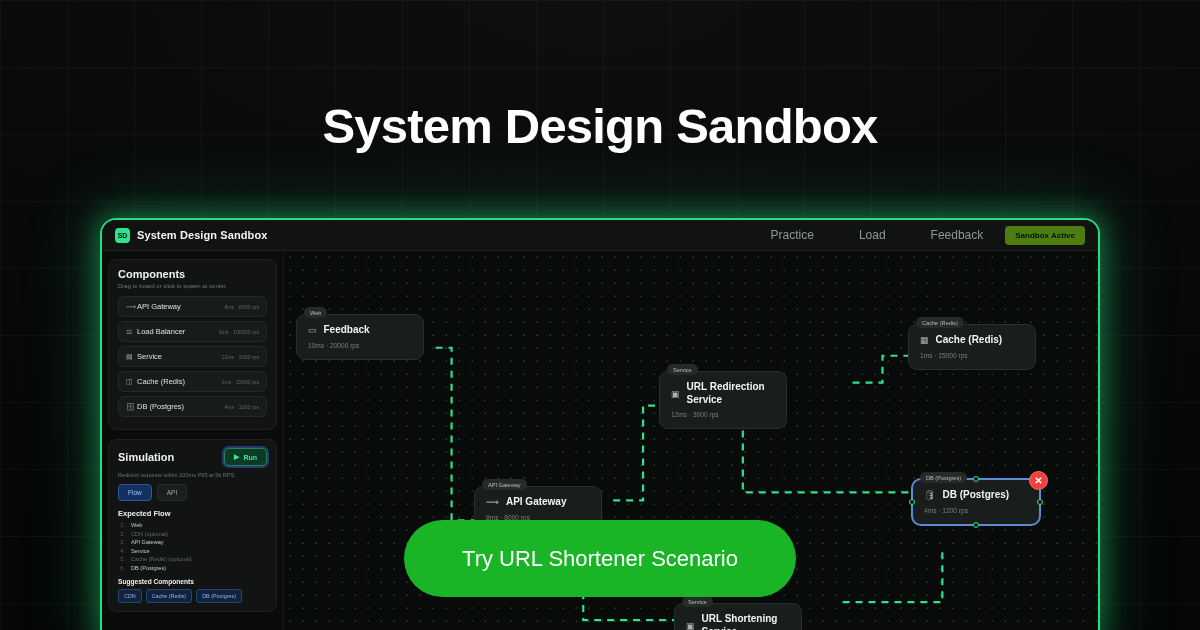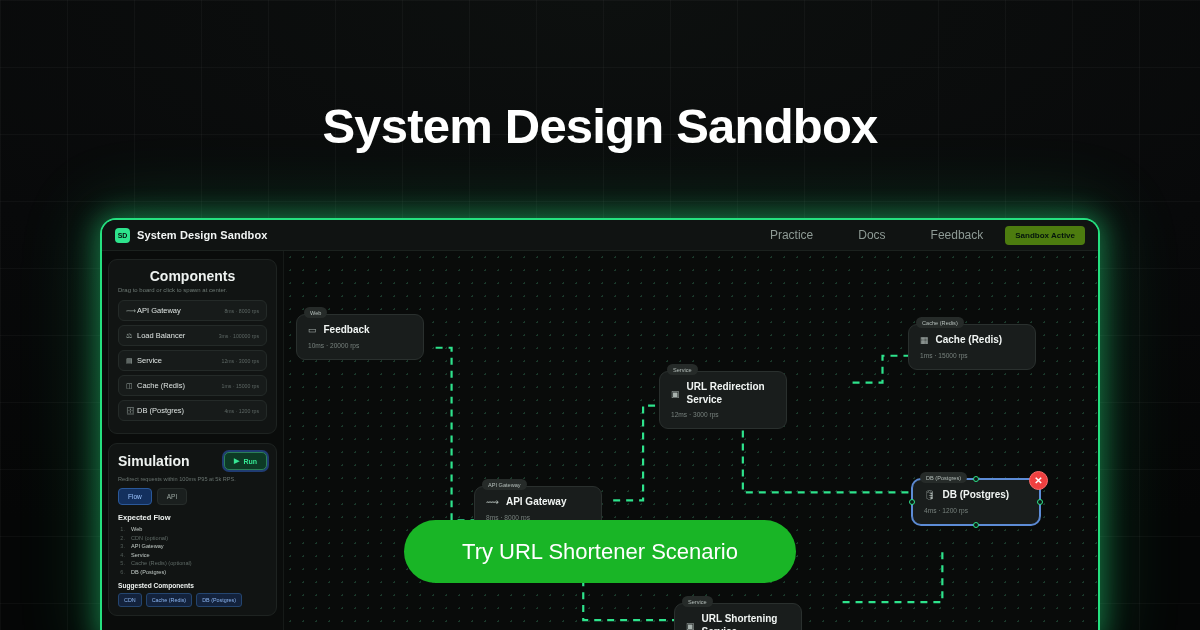--- a/index.html
+++ b/index.html
@@ -89,21 +89,21 @@
     background: #0a0c0b;
     border-right: 1px solid #161a18;
   }
   .card {
     background: #111413;
     border: 1px solid #1e2321;
     border-radius: 9px;
     padding: 8px 9px;
   }
   .card + .card { margin-top: 7px; }
-  .card-title { color: #eef2f0; font-size: 14px; font-weight: bold; text-align: center; }
+  .card-title { color: #eef2f0; font-size: 11px; font-weight: bold; }
   .card-sub { color: #6e7a75; font-size: 6px; margin-top: 3px; }
 
   .comp-list { margin-top: 7px; }
   .comp-row {
     display: flex; align-items: center;
     background: #171b1a;
     border: 1px solid #242a28;
     border-radius: 6px;
     padding: 5px 7px;
     margin-bottom: 4px;
@@ -195,21 +195,21 @@
     width: 19px; height: 19px; border-radius: 50%;
     background: #f04040; color: #fff;
     display: flex; align-items: center; justify-content: center;
     font-size: 10px; font-weight: bold;
     border: 1.5px solid #ff6b6b;
   }
 
   
   .cta {
     position: absolute; left: 50%; top: 520px; transform: translateX(-50%);
-    width: 392px; height: 63px;
+    width: 392px; height: 77px;
     background: #19b526;
     border-radius: 999px;
     color: #ffffff;
     font-size: 22px;
     display: flex; align-items: center; justify-content: center;
     white-space: nowrap;
   }
 </style>
 </head>
 <body>
@@ -220,21 +220,21 @@
 
   <div class="window">
 
     <div class="topbar">
       <div class="brand">
         <div class="brand-logo">SD</div>
         <div class="brand-name">System Design Sandbox</div>
       </div>
       <div class="topnav">
         <a href="#">Practice</a>
-        <a href="#">Docs</a>
+        <a href="#">Load</a>
         <a href="#">Feedback</a>
         <div class="badge-active">Sandbox Active</div>
       </div>
     </div>
 
     <div class="wbody">
 
       <div class="sidebar">
 
         <div class="card">

